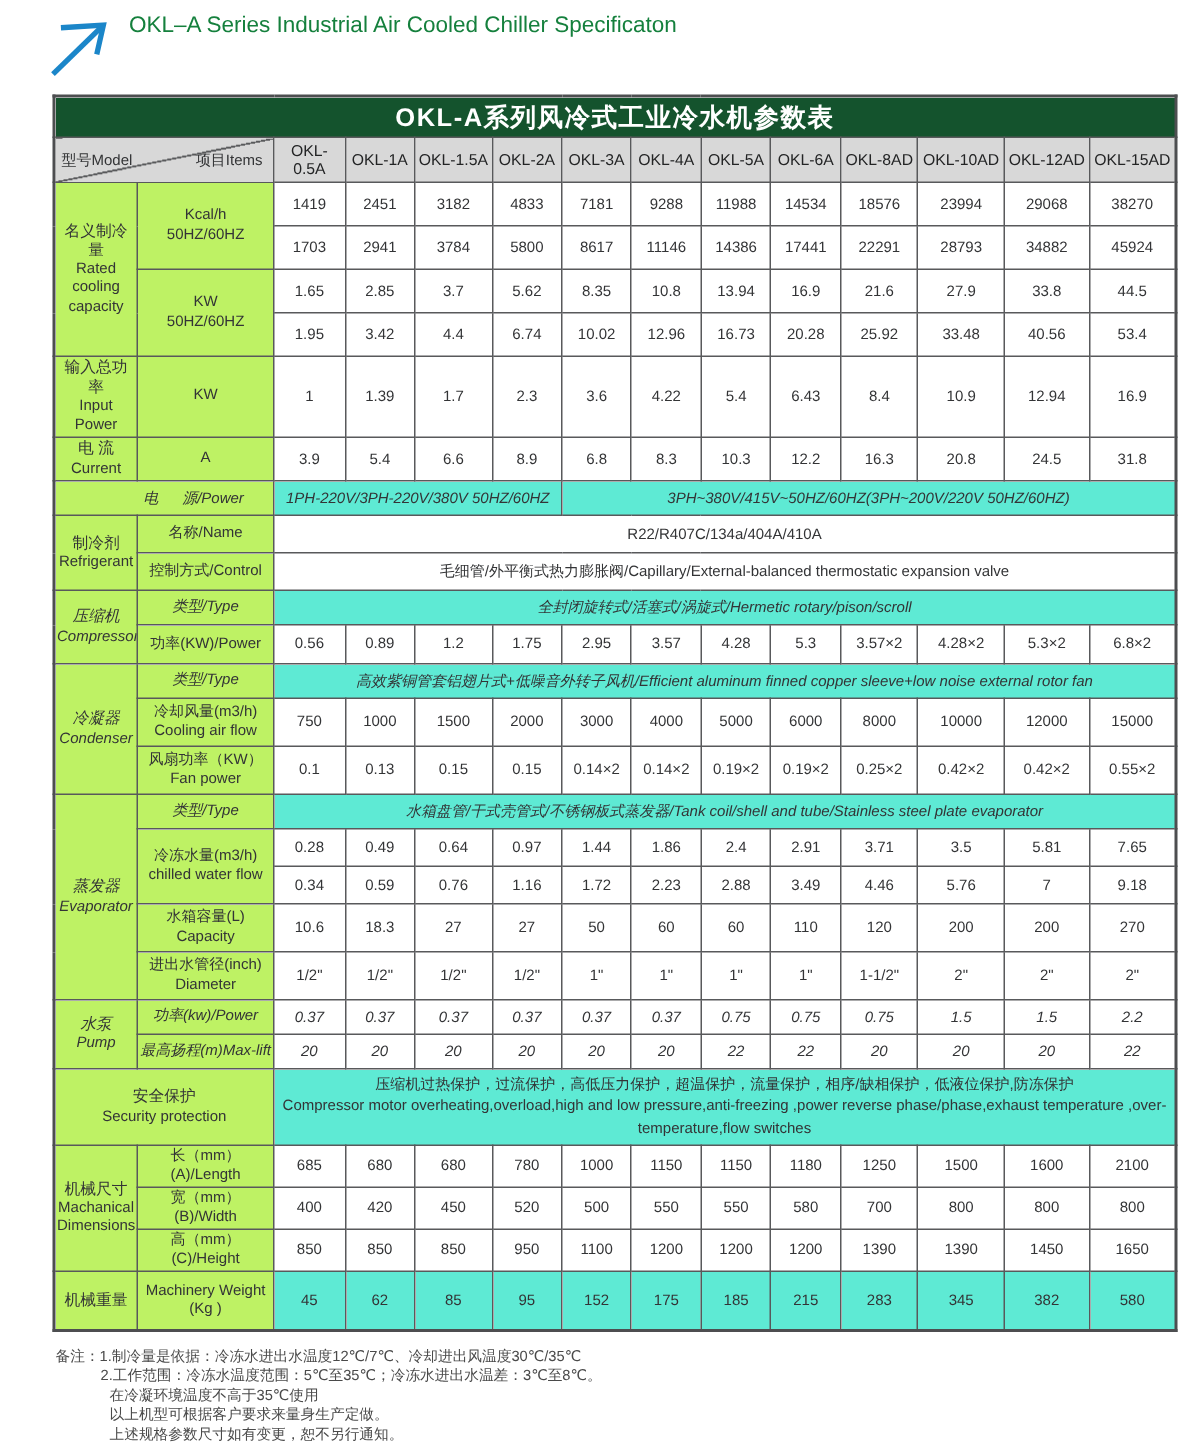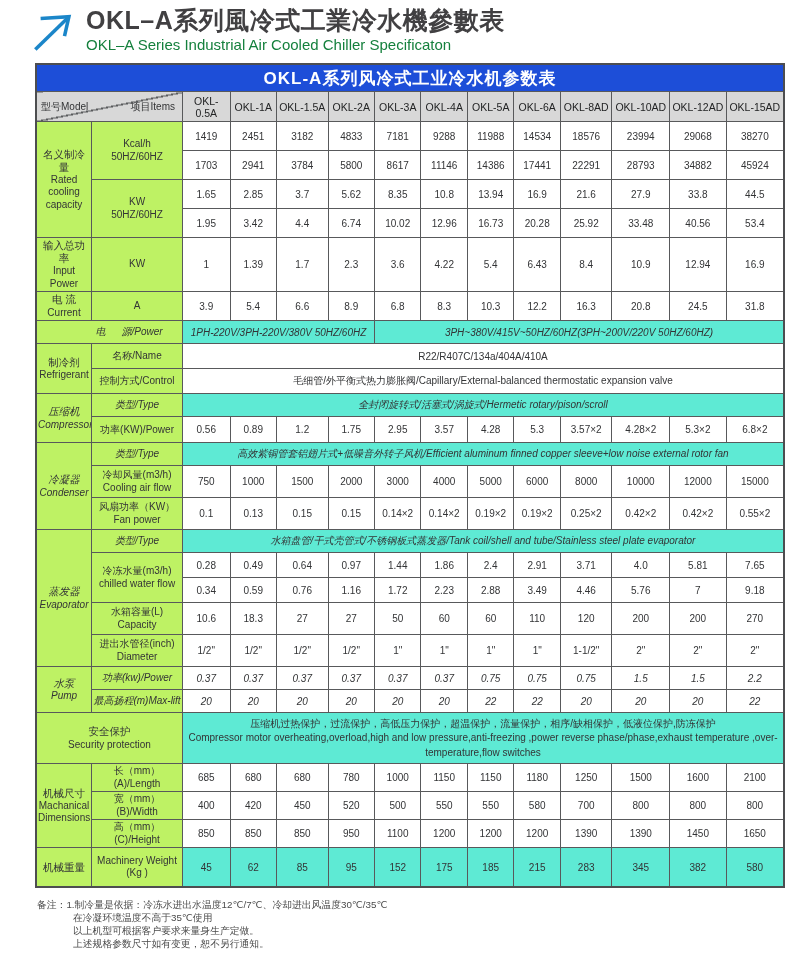--- a/index.html
+++ b/index.html
@@ -26,21 +26,21 @@
   }
   .spec-table td{
     border:1px solid #58595b;
     text-align:center;
     vertical-align:middle;
     padding:1px 1px;
     overflow:hidden;
   }
   .spec-table{border:2px solid #4d4e50;}
   .banner{
-    background:#1d4ed8;
+    background:#14532d;
     color:#ffffff;
     font-size:17px;
     font-weight:bold;
     height:24px;
     letter-spacing:1px;
     margin-left:18px;
   }
   .gray{background:#bef264;}
   .shade{background:#5eead4;}
   .model{background:#d8d8d8;font-size:10.5px;color:#232425;}
@@ -75,21 +75,20 @@
 </style>
 </head>
 <body>
 
 <div class="page-header">
   <svg class="logo" viewBox="0 0 56 52">
     <polyline points="8,48 46,11" stroke="#1b86c9" stroke-width="4" fill="none"></polyline>
     <polyline points="14,13 46,11 41,33" stroke="#1b86c9" stroke-width="4" fill="none" stroke-linejoin="miter"></polyline>
   </svg>
   <div class="titles">
-    <div class="title-zh">OKL–A系列風冷式工業冷水機參數表</div>
     <div class="title-en">OKL–A Series Industrial Air Cooled Chiller Specificaton</div>
   </div>
 </div>
 
 <table class="spec-table">
   <colgroup>
     <col style="width:55px">
       <col style="width:90px">
     <col style="width:47px">
       <col style="width:46px">
@@ -343,21 +342,21 @@
     </td>
     <td>0.28</td>
         <td>0.49</td>
         <td>0.64</td>
         <td>0.97</td>
         <td>1.44</td>
         <td>1.86</td>
         <td>2.4</td>
         <td>2.91</td>
         <td>3.71</td>
-        <td>4.0</td>
+        <td>3.5</td>
         <td>5.81</td>
         <td>7.65</td>
   </tr>
   <tr class="r22">
         <td>0.34</td>
         <td>0.59</td>
         <td>0.76</td>
         <td>1.16</td>
         <td>1.72</td>
         <td>2.23</td>
@@ -519,17 +518,18 @@
         <td class="shade">283</td>
         <td class="shade">345</td>
         <td class="shade">382</td>
         <td class="shade">580</td>
   </tr>
   </tbody>
 </table>
 
 <div class="notes">
   <div class="nline">备注：1.制冷量是依据：冷冻水进出水温度12℃/7℃、冷却进出风温度30℃/35℃</div>
+  <div class="nline ind1">2.工作范围：冷冻水温度范围：5℃至35℃；冷冻水进出水温差：3℃至8℃。</div>
   <div class="nline ind2">在冷凝环境温度不高于35℃使用</div>
   <div class="nline ind2">以上机型可根据客户要求来量身生产定做。</div>
   <div class="nline ind2">上述规格参数尺寸如有变更，恕不另行通知。</div>
 
 </div>
 
 </body></html>

